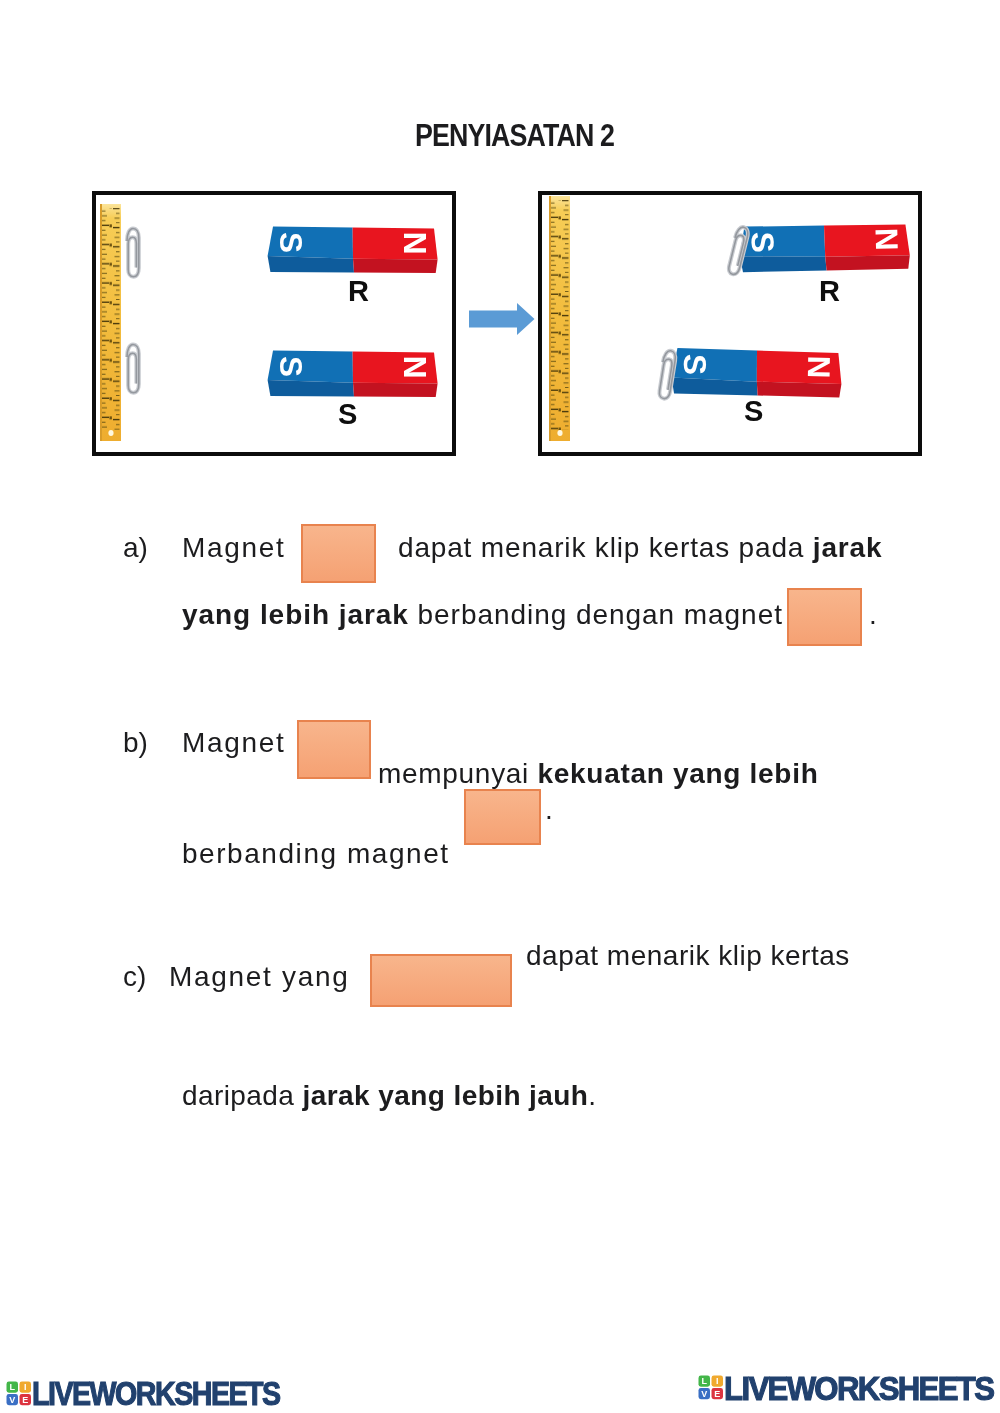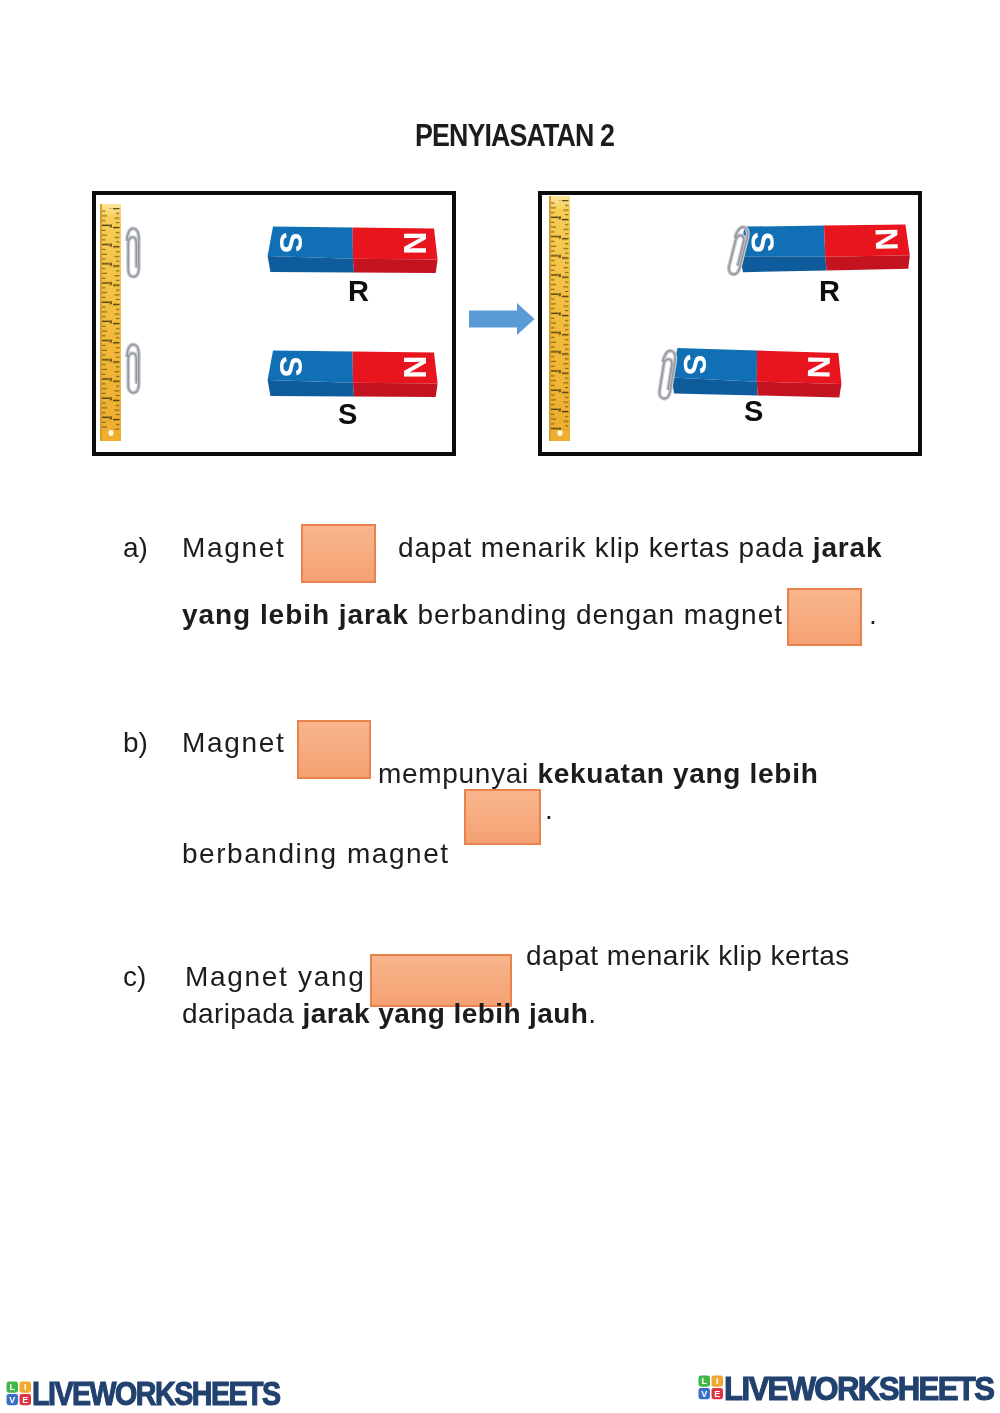--- a/index.html
+++ b/index.html
@@ -145,27 +145,27 @@
 <div class="t" style="left:378px;top:760px;letter-spacing:0.7px;">mempunyai <span class="b">kekuatan yang lebih</span></div>
 
 <div class="t" style="left:182px;top:840px;letter-spacing:1.55px;">berbanding magnet</div>
 
 <div class="abox" style="left:464px;top:789px;width:77px;height:56px;"></div>
 
 <div class="t" style="left:545px;top:796px;">.</div>
 
 <div class="t" style="left:123px;top:963px;">c)</div>
 
-<div class="t" style="left:185px;top:963px;letter-spacing:1.7px;">Magnet yang</div>
+<div class="t" style="left:169px;top:963px;letter-spacing:1.7px;">Magnet yang</div>
 
 <div class="abox" style="left:370px;top:954px;width:142px;height:53px;"></div>
 
 <div class="t" style="left:526px;top:942px;letter-spacing:0.5px;">dapat menarik klip kertas</div>
 
-<div class="t" style="left:182px;top:1000px;letter-spacing:0.42px;">daripada <span class="b">jarak yang lebih jauh</span>.</div>
+<div class="t" style="left:182px;top:1082px;letter-spacing:0.42px;">daripada <span class="b">jarak yang lebih jauh</span>.</div>
 
 <svg style="position:absolute;left:6px;top:1381px;" width="26" height="25" viewBox="0 0 26 25">
 <rect x="0.5" y="0.5" width="11.5" height="11.2" rx="2.4" fill="#43b649"></rect>
 <rect x="13.5" y="0.5" width="11.5" height="11.2" rx="2.4" fill="#f0a92e"></rect>
 <rect x="0.5" y="13" width="11.5" height="11.2" rx="2.4" fill="#3a6fc4"></rect>
 <rect x="13.5" y="13" width="11.5" height="11.2" rx="2.4" fill="#dc3440"></rect>
 <text x="6.2" y="6.4" text-anchor="middle" dominant-baseline="central" fill="#fff" font-family="Liberation Sans, sans-serif" font-weight="bold" font-size="9">L</text>
 <text x="19.2" y="6.4" text-anchor="middle" dominant-baseline="central" fill="#fff" font-family="Liberation Sans, sans-serif" font-weight="bold" font-size="9">I</text>
 <text x="6.2" y="18.9" text-anchor="middle" dominant-baseline="central" fill="#fff" font-family="Liberation Sans, sans-serif" font-weight="bold" font-size="9">V</text>
 <text x="19.2" y="18.9" text-anchor="middle" dominant-baseline="central" fill="#fff" font-family="Liberation Sans, sans-serif" font-weight="bold" font-size="9">E</text>

